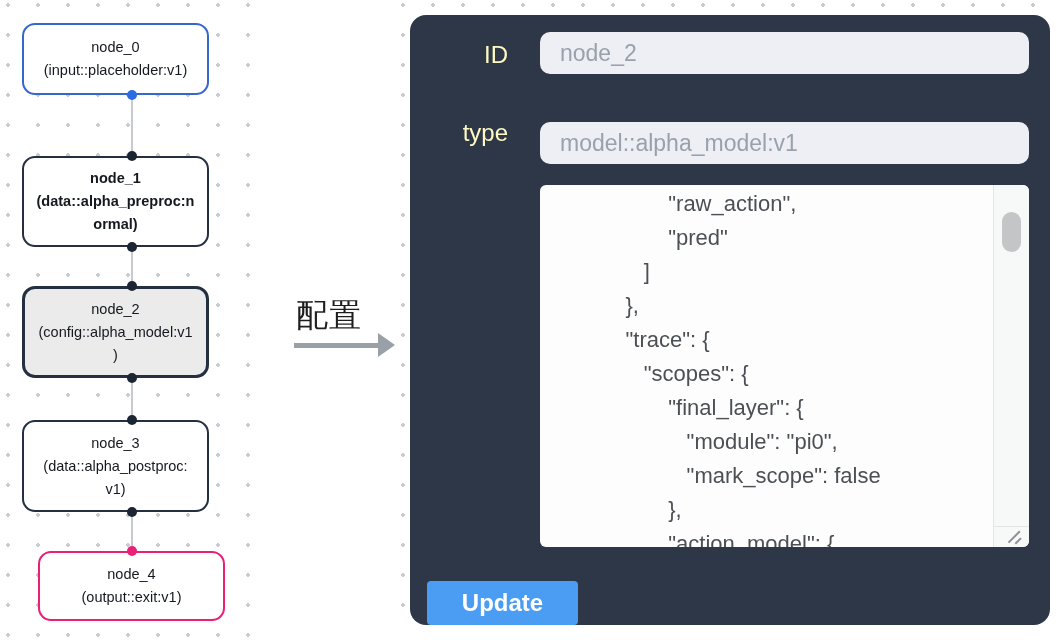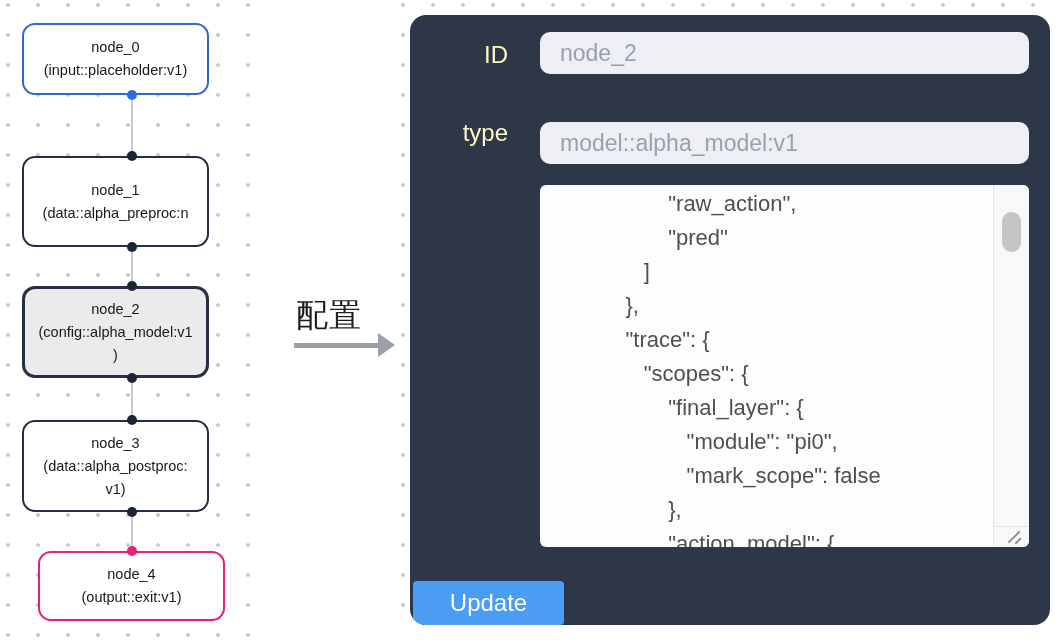--- a/index.html
+++ b/index.html
@@ -61,45 +61,46 @@
               background:#c4c5c7; border-radius:10px; cursor:pointer; }
   .sb-corner-line { position:absolute; right:0; top:341px; width:36px; height:1px;
                     background:#e4e5e7; }
   .resize-grip { position:absolute; right:3px; top:344px; width:26px; height:16px;
                  cursor:nwse-resize; }
   .resize-grip i { position:absolute; display:block; background:#8a8f98; height:1.6px;
                    transform:rotate(-45deg); }
   .resize-grip i:nth-child(1) { width:16px; left:6px; top:7px; }
   .resize-grip i:nth-child(2) { width:8px;  left:14px; top:11px; }
 
-  .update-btn { position:absolute; left:3px; top:566px; width:151px; height:44px;
+  .update-btn { position:absolute; left:17px; top:566px; width:151px; height:44px;
                 background:#4b9cf3; border:none; border-radius:4px; color:#ffffff;
-                font-size:24px; font-weight:400; cursor:pointer; text-align:center;
+                font-size:24px; font-weight:700; cursor:pointer; text-align:center;
                 line-height:42px; font-family:"Liberation Sans", sans-serif; }
 </style>
 </head>
 <body>
 
 <div id="stage">
 
   <div class="grid grid-left"></div>
   <div class="grid grid-right"></div>
 
   <div class="edge" style="top:95px;  height:61px;"></div>
   <div class="edge" style="top:247px; height:39px;"></div>
   <div class="edge" style="top:378px; height:42px;"></div>
   <div class="edge" style="top:512px; height:39px;"></div>
 
   <div class="node node-input" style="top:23px; height:72px;">
     <div>node_0</div>
     <div>(input::placeholder:v1)</div>
   </div>
-  <div class="node" style="top:156px; height:91px;">
+  <div class="node" style="top:156px; height:91px;font-weight:bold;">
     <div>node_1</div>
     <div>(data::alpha_preproc:n</div>
+    <div>ormal)</div>
   </div>
   <div class="node node-selected" style="top:286px; height:92px;">
     <div>node_2</div>
     <div>(config::alpha_model:v1</div>
     <div>)</div>
   </div>
   <div class="node" style="top:420px; height:92px;">
     <div>node_3</div>
     <div>(data::alpha_postproc:</div>
     <div>v1)</div>

